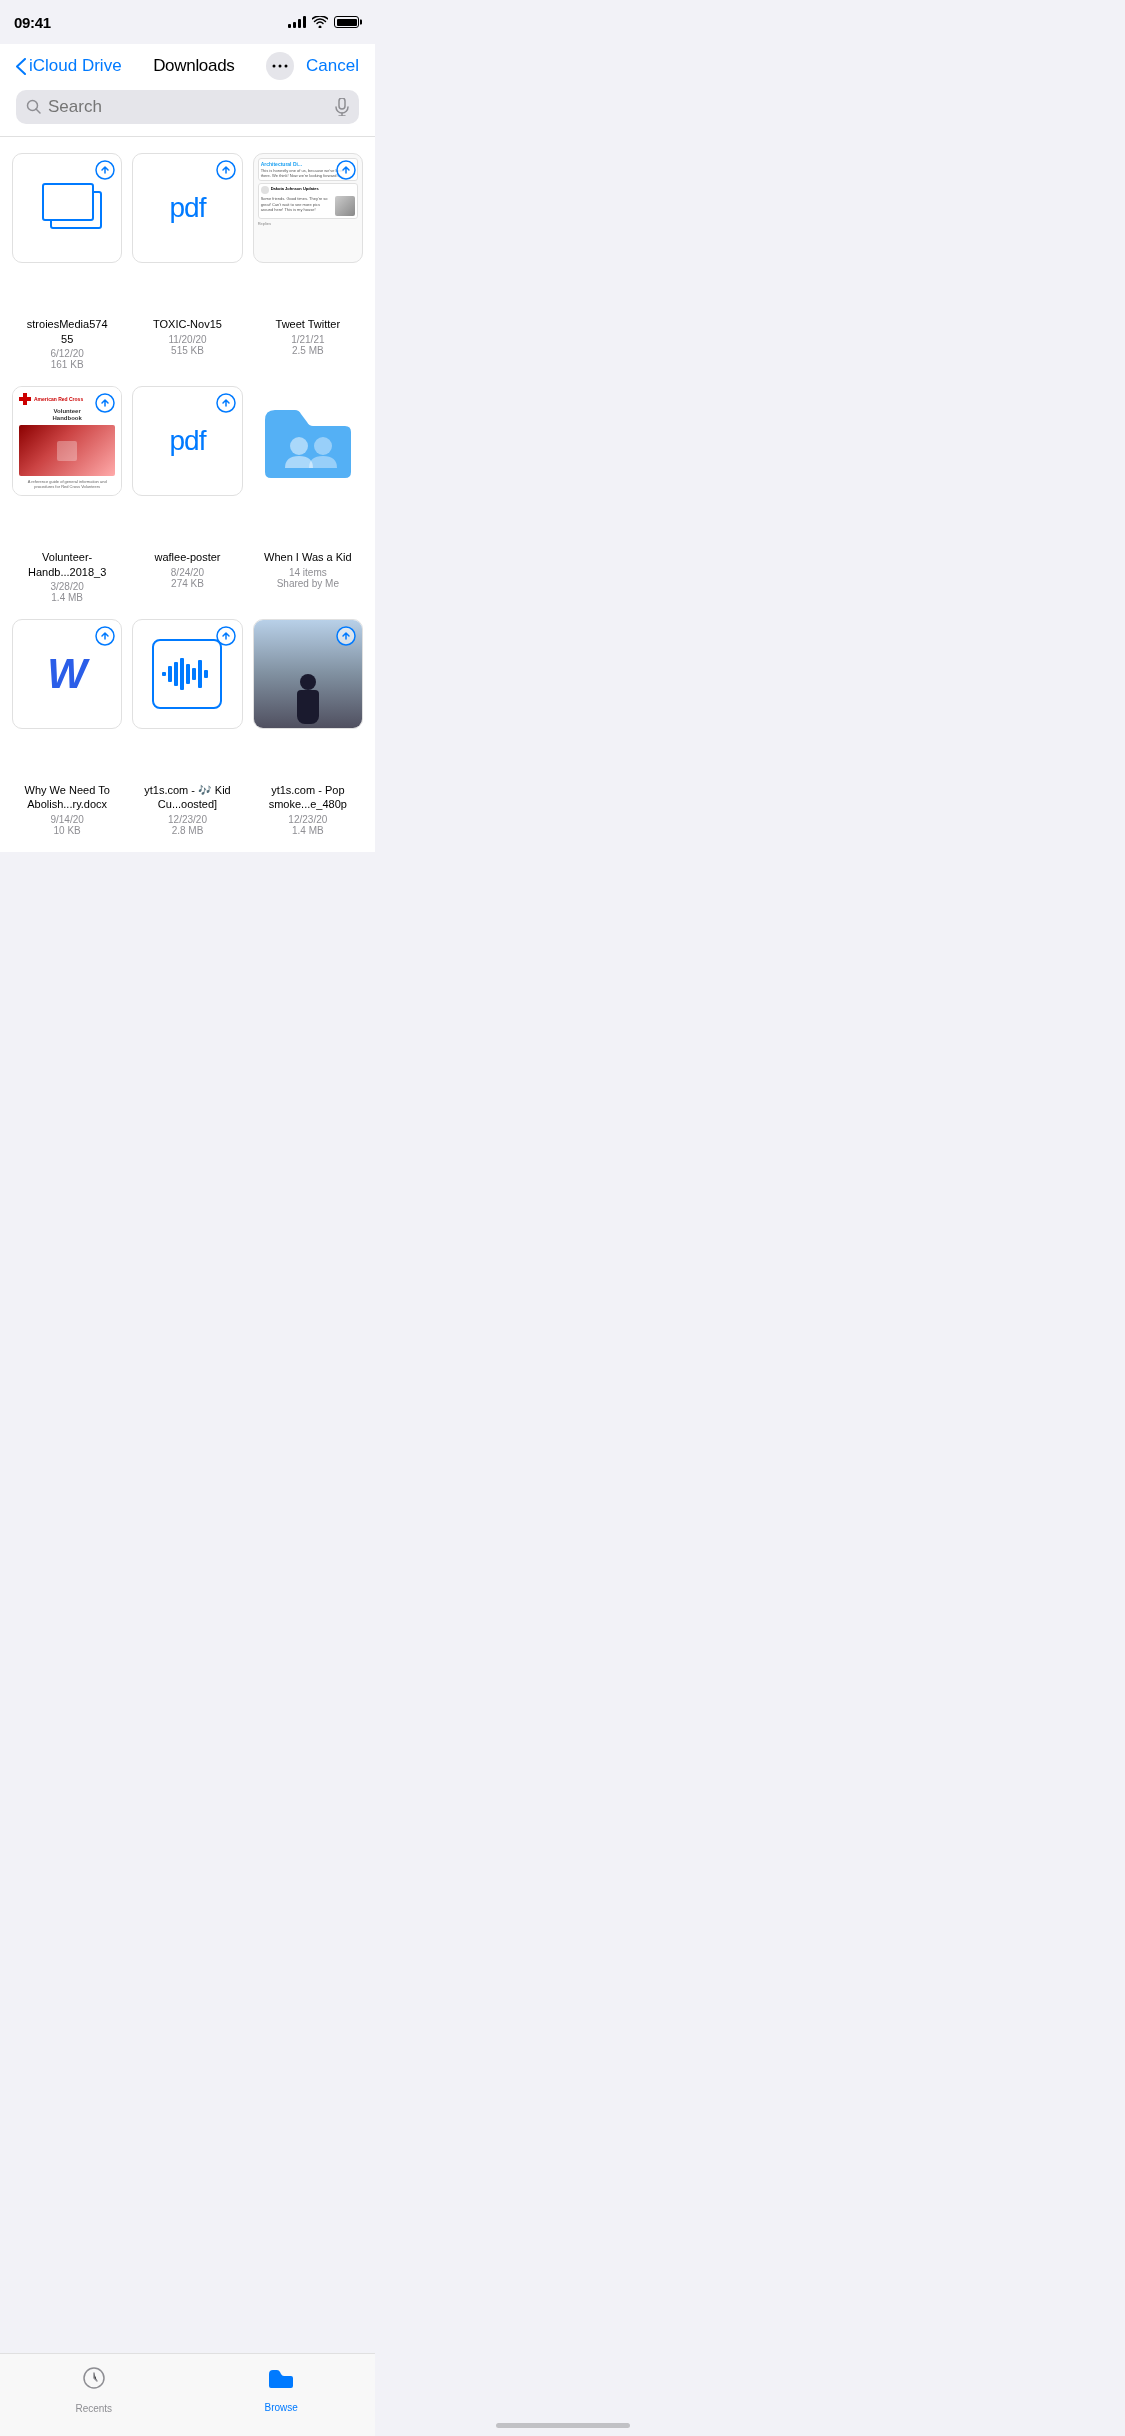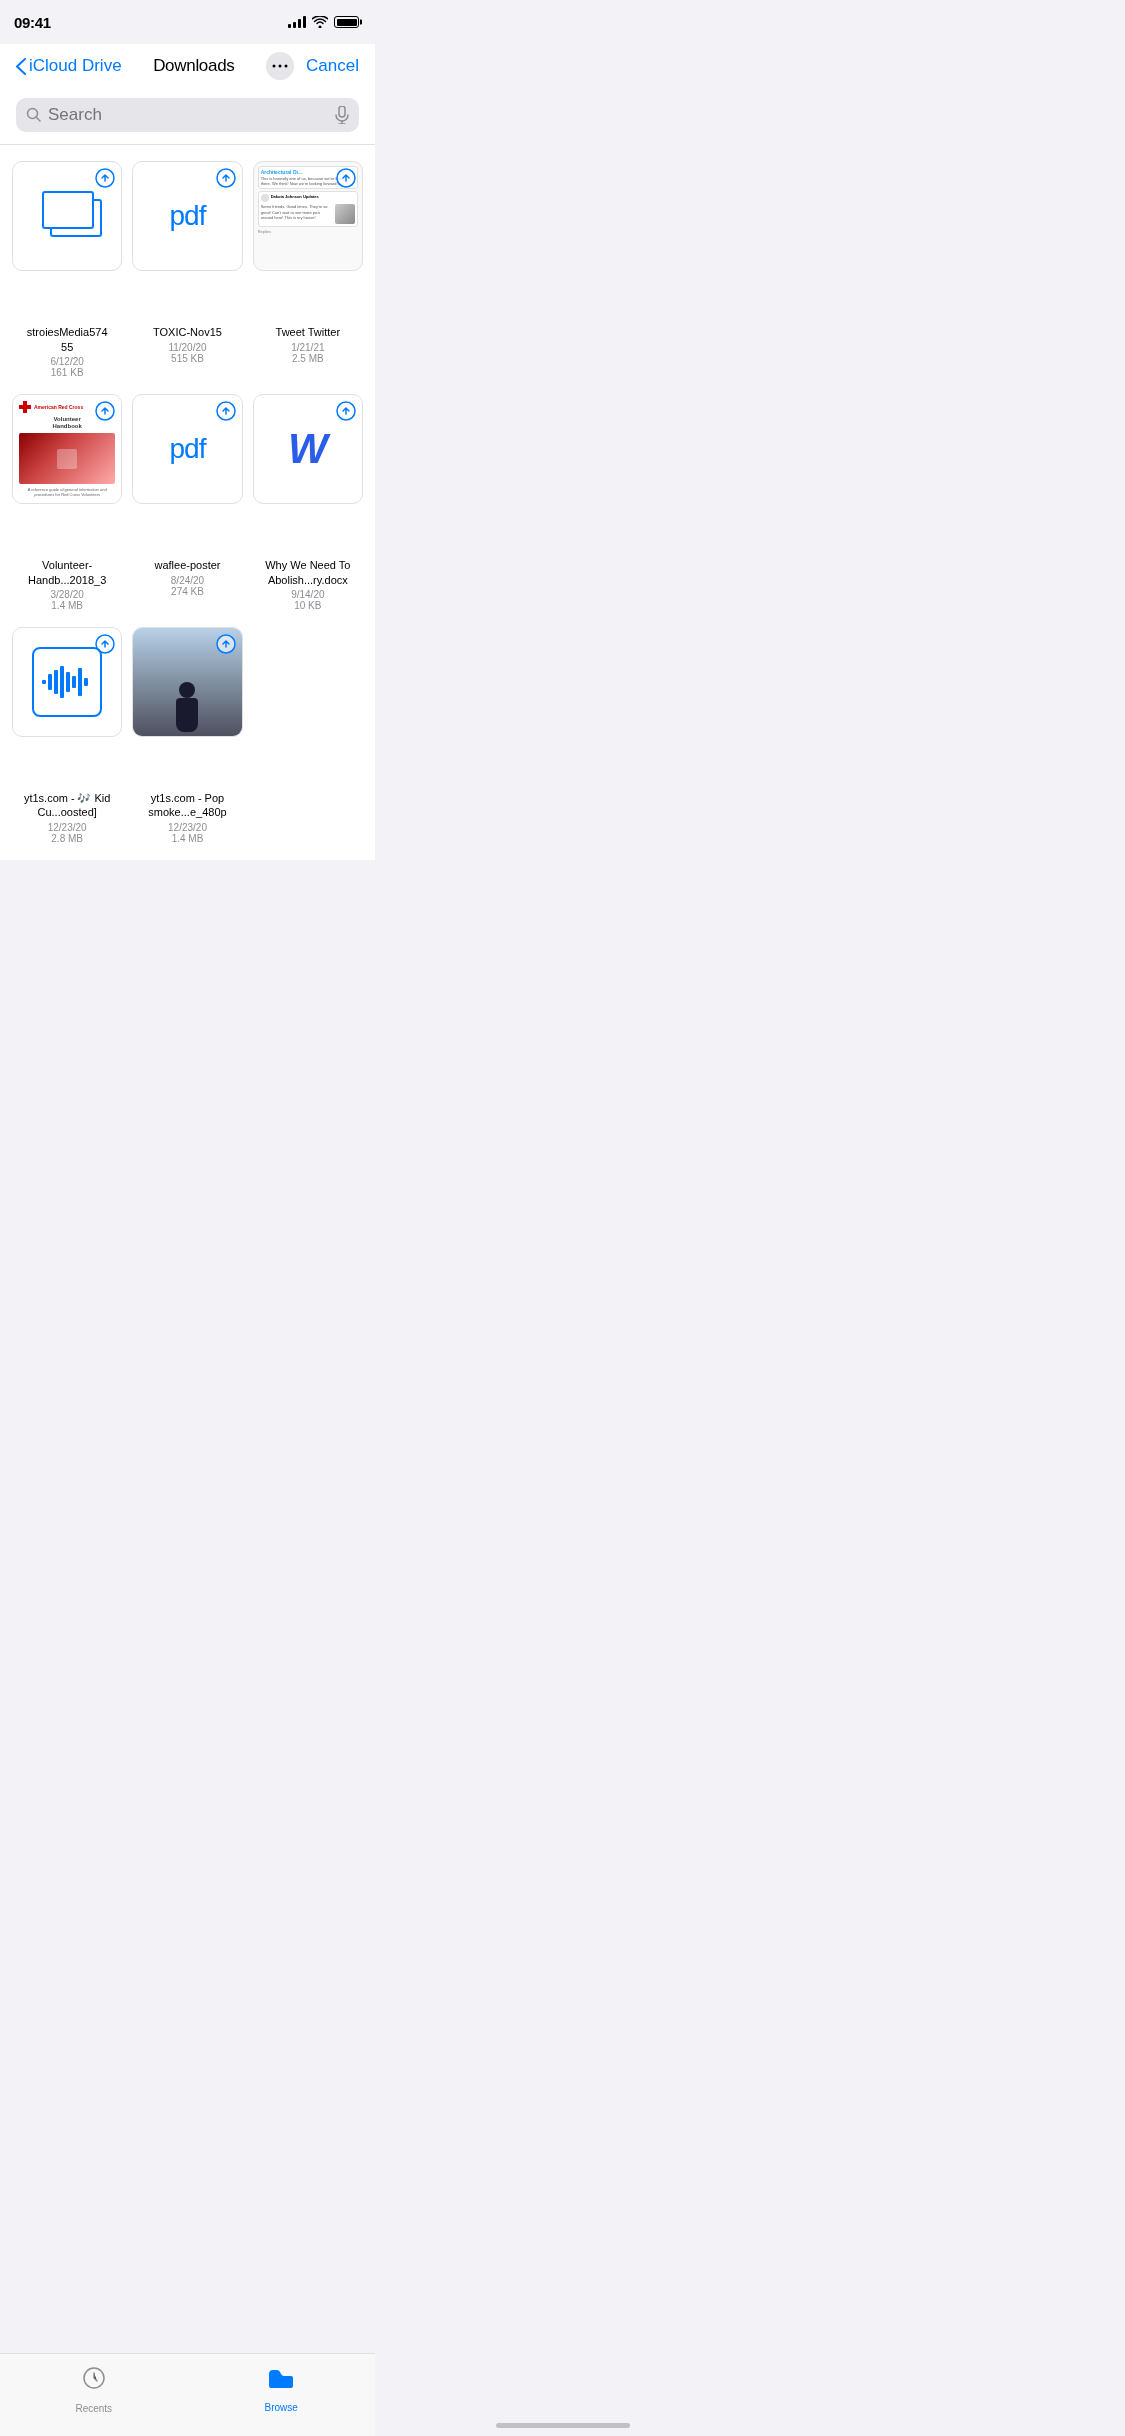--- a/index.html
+++ b/index.html
@@ -78,21 +78,21 @@
     
     .nav-bar {
       background: #fff;
       padding: 8px 16px 12px;
       border-bottom: 1px solid #e0e0e0;
     }
     .nav-top {
       display: flex;
       align-items: center;
       justify-content: space-between;
-      margin-bottom: 18px;
+      margin-bottom: 10px;
       text-align: center;
     }
     .nav-back {
       display: flex;
       align-items: center;
       color: #007aff;
       font-size: 17px;
       gap: 3px;
       cursor: pointer;
     }
@@ -435,20 +435,36 @@
           <svg class="upload-badge" viewBox="0 0 20 20" fill="none">
             <circle cx="10" cy="10" r="9" stroke="#007aff" stroke-width="1.5"></circle>
             <path d="M10 13V7M7 10l3-3 3 3" stroke="#007aff" stroke-width="1.5" stroke-linecap="round" stroke-linejoin="round"></path>
           </svg>
         </div>
         <span class="file-name">waflee-poster</span>
         <span class="file-date">8/24/20</span>
         <span class="file-size">274 KB</span>
       </div>
 
+      <div class="file-item">
+        <div class="file-thumb" style="border:none;background:transparent;">
+          <svg width="90" height="78" viewBox="0 0 90 78">
+
+            <path d="M2 18 Q2 8 12 8 L32 8 Q36 8 38 12 L44 20 Q46 24 50 24 L82 24 Q88 24 88 30 L88 70 Q88 76 82 76 L8 76 Q2 76 2 70 Z" fill="#54b0f5"></path>
+
+            <circle cx="36" cy="44" r="9" fill="rgba(255,255,255,0.5)"></circle>
+            <path d="M22 66 Q22 54 36 54 Q50 54 50 66" fill="rgba(255,255,255,0.5)"></path>
+            <circle cx="60" cy="44" r="9" fill="rgba(255,255,255,0.4)"></circle>
+            <path d="M46 66 Q46 54 60 54 Q74 54 74 66" fill="rgba(255,255,255,0.4)"></path>
+          </svg>
+        </div>
+        <span class="file-name">When I Was a Kid</span>
+        <span class="file-date">14 items</span>
+        <span class="file-size">Shared by Me</span>
+      </div>
 
       <div class="file-item">
         <div class="file-thumb">
           <span class="word-thumb">W</span>
           <svg class="upload-badge" viewBox="0 0 20 20" fill="none">
             <circle cx="10" cy="10" r="9" stroke="#007aff" stroke-width="1.5"></circle>
             <path d="M10 13V7M7 10l3-3 3 3" stroke="#007aff" stroke-width="1.5" stroke-linecap="round" stroke-linejoin="round"></path>
           </svg>
         </div>
         <span class="file-name">Why We Need To Abolish...ry.docx</span>

